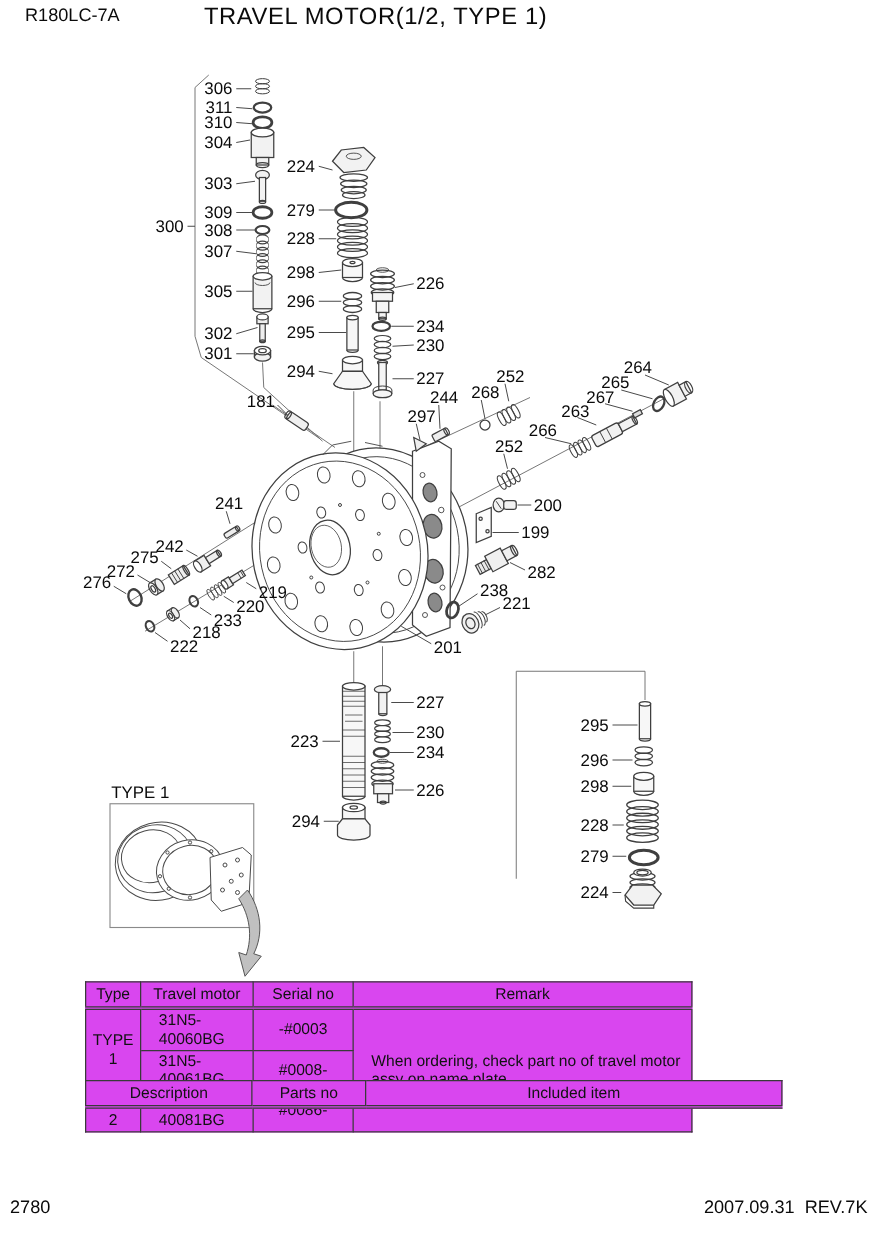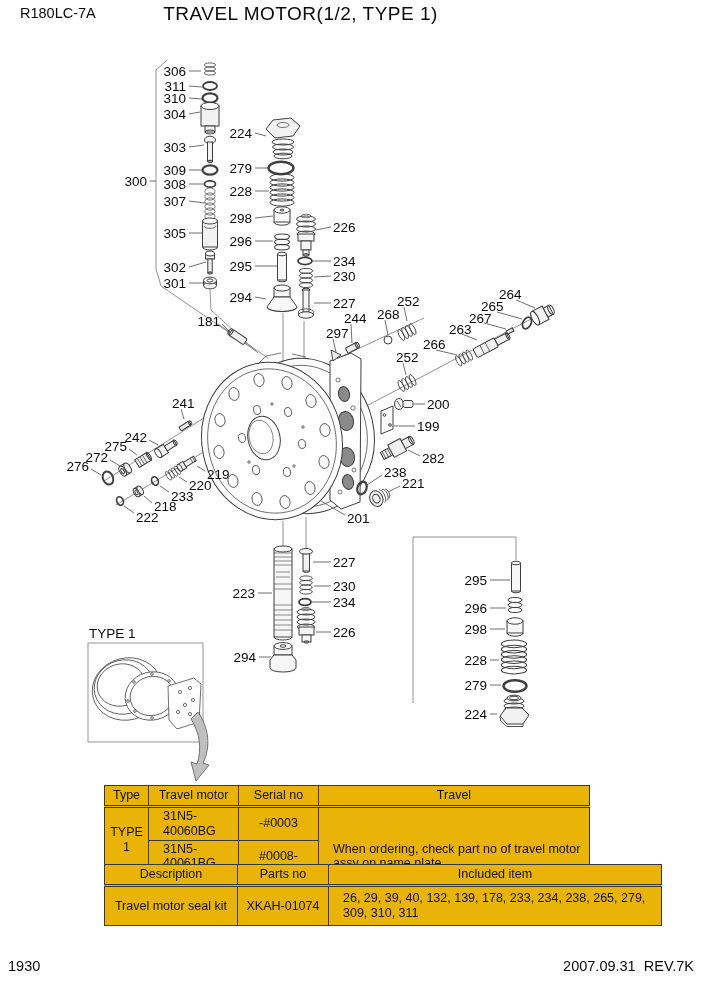--- a/index.html
+++ b/index.html
@@ -8,21 +8,21 @@
   .hdr-model{position:absolute;left:20px;top:5px;font-size:14.5px;}
   .hdr-title{position:absolute;left:0;top:3px;width:601px;text-align:center;font-size:19px;letter-spacing:.5px;}
   .ftr-page{position:absolute;left:8px;top:958px;font-size:14.5px;}
   .ftr-rev{position:absolute;right:8px;top:958px;font-size:14.5px;white-space:pre;}
   .type1-label{position:absolute;left:89px;top:626px;font-size:13.5px;}
   svg.diagram{position:absolute;left:0;top:0;}
   svg .callout{font-family:"Liberation Sans",sans-serif;font-size:13.5px;fill:#0a0a0a;dominant-baseline:central;}
   svg .leader{stroke:#4a4a4a;stroke-width:.8;}
   svg .cline{stroke:#6e6e6e;stroke-width:.75;fill:none;}
   table.ptable{position:absolute;border-collapse:collapse;table-layout:fixed;
-               font-size:12.5px;color:#111;background:#eab308;margin-left:36px;}
+               font-size:12.5px;color:#111;background:#d946ef;}
   .ptable th,.ptable td{border:1px solid #3a3a3a;font-weight:normal;text-align:center;
                padding:1px 4px;line-height:1.18;}
   .ptable th{border-bottom:3px double #3a3a3a;height:17px;}
   .ptable td.lft{text-align:left;padding-left:14px;}
   #type-table{left:68px;top:785px;width:486px;}
   #type-table td{height:16px;}
   #seal-table{left:68px;top:864px;width:558px;}
   #seal-table td{height:36px;}
 </style>
 </head>
@@ -546,21 +546,21 @@
         <col style="width:44px">
         <col style="width:90px">
         <col style="width:80px">
         <col>
       </colgroup>
     <tbody>
         <tr>
       <th>Type</th>
       <th>Travel motor</th>
       <th>Serial no</th>
-      <th>Travel</th>
+      <th>Remark</th>
     </tr>
     <tr>
       <td rowspan="2">TYPE 1</td>
       <td class="lft">31N5-40060BG</td>
       <td>-#0003</td>
       <td rowspan="3" class="lft">When ordering, check part no of travel motor assy on name plate.</td>
     </tr>
     <tr>
       <td class="lft">31N5-40061BG</td>
       <td>#0008-</td>
@@ -578,23 +578,18 @@
         <col style="width:133px">
         <col style="width:91px">
         <col>
       </colgroup>
     <tbody>
         <tr>
       <th>Description</th>
       <th>Parts no</th>
       <th>Included item</th>
     </tr>
-    <tr>
-      <td>Travel motor seal kit</td>
-      <td>XKAH-01074</td>
-      <td class="lft">26, 29, 39, 40, 132, 139, 178, 233, 234, 238, 265, 279, 309, 310, 311</td>
-    </tr>
   </tbody>
     </table>
 
-  <div class="ftr-page">1930</div>
+  <div class="ftr-page">2780</div>
   <div class="ftr-rev">2007.09.31  REV.7K</div>
 </div>
 
 </body></html>

